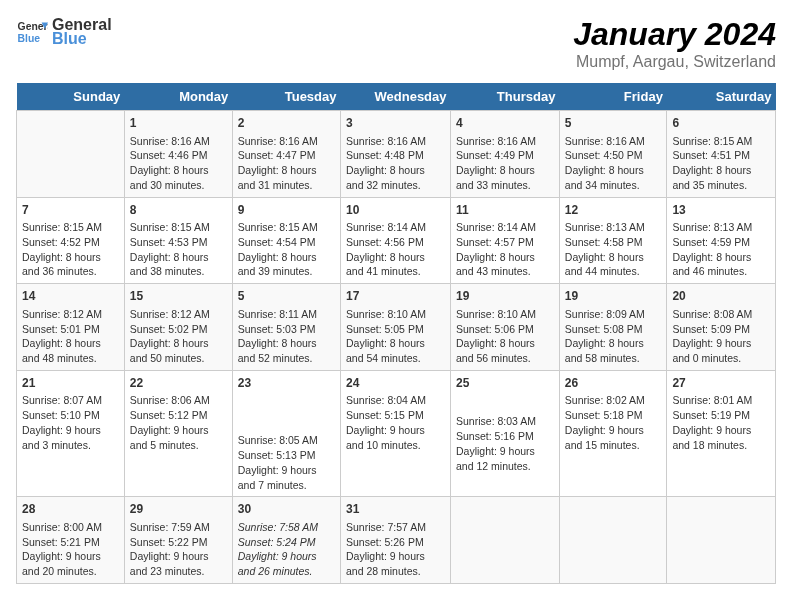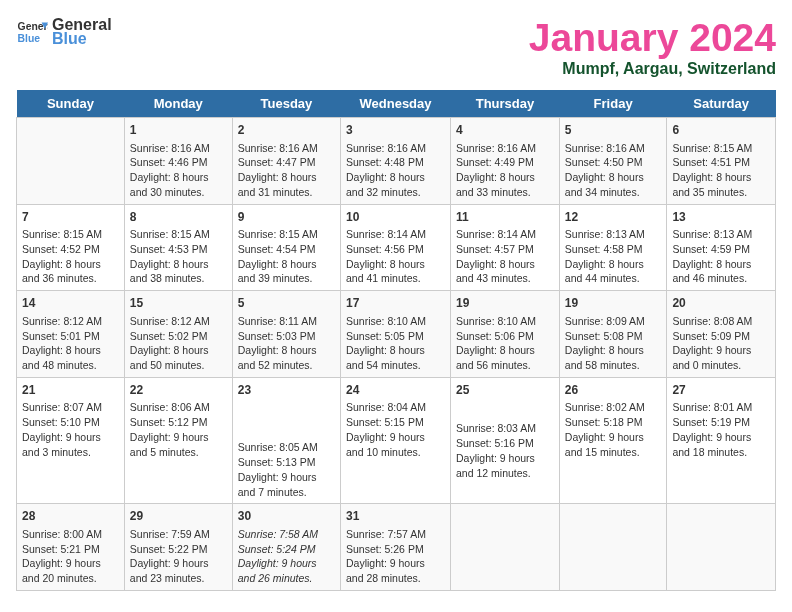--- a/index.html
+++ b/index.html
@@ -22,39 +22,40 @@
       gap: 4px;
     }
     .logo-icon {
       width: 32px;
       height: 32px;
     }
     .title-block {
       text-align: right;
     }
     .title-block h1 {
-      font-size: 39px;
+      font-size: 32px;
       font-weight: bold;
-      color: #ec4899;
+      color: #000000;
+      font-style: italic;
     }
     .title-block h2 {
       font-size: 16px;
-      font-weight: bold;
-      color: #14532d;
+      font-weight: normal;
+      color: #737373;
     }
     table {
       width: 100%;
       border-collapse: collapse;
       font-size: 11px;
     }
     thead tr th {
       background-color: #2e6da4;
       color: #fff;
       padding: 6px 4px;
-      text-align: center;
+      text-align: right;
       font-size: 13px;
       font-weight: bold;
     }
     tbody tr td {
       border: 1px solid #ccc;
       vertical-align: top;
       padding: 4px 5px;
       width: 113px;
       min-height: 80px;
       color: #333;

